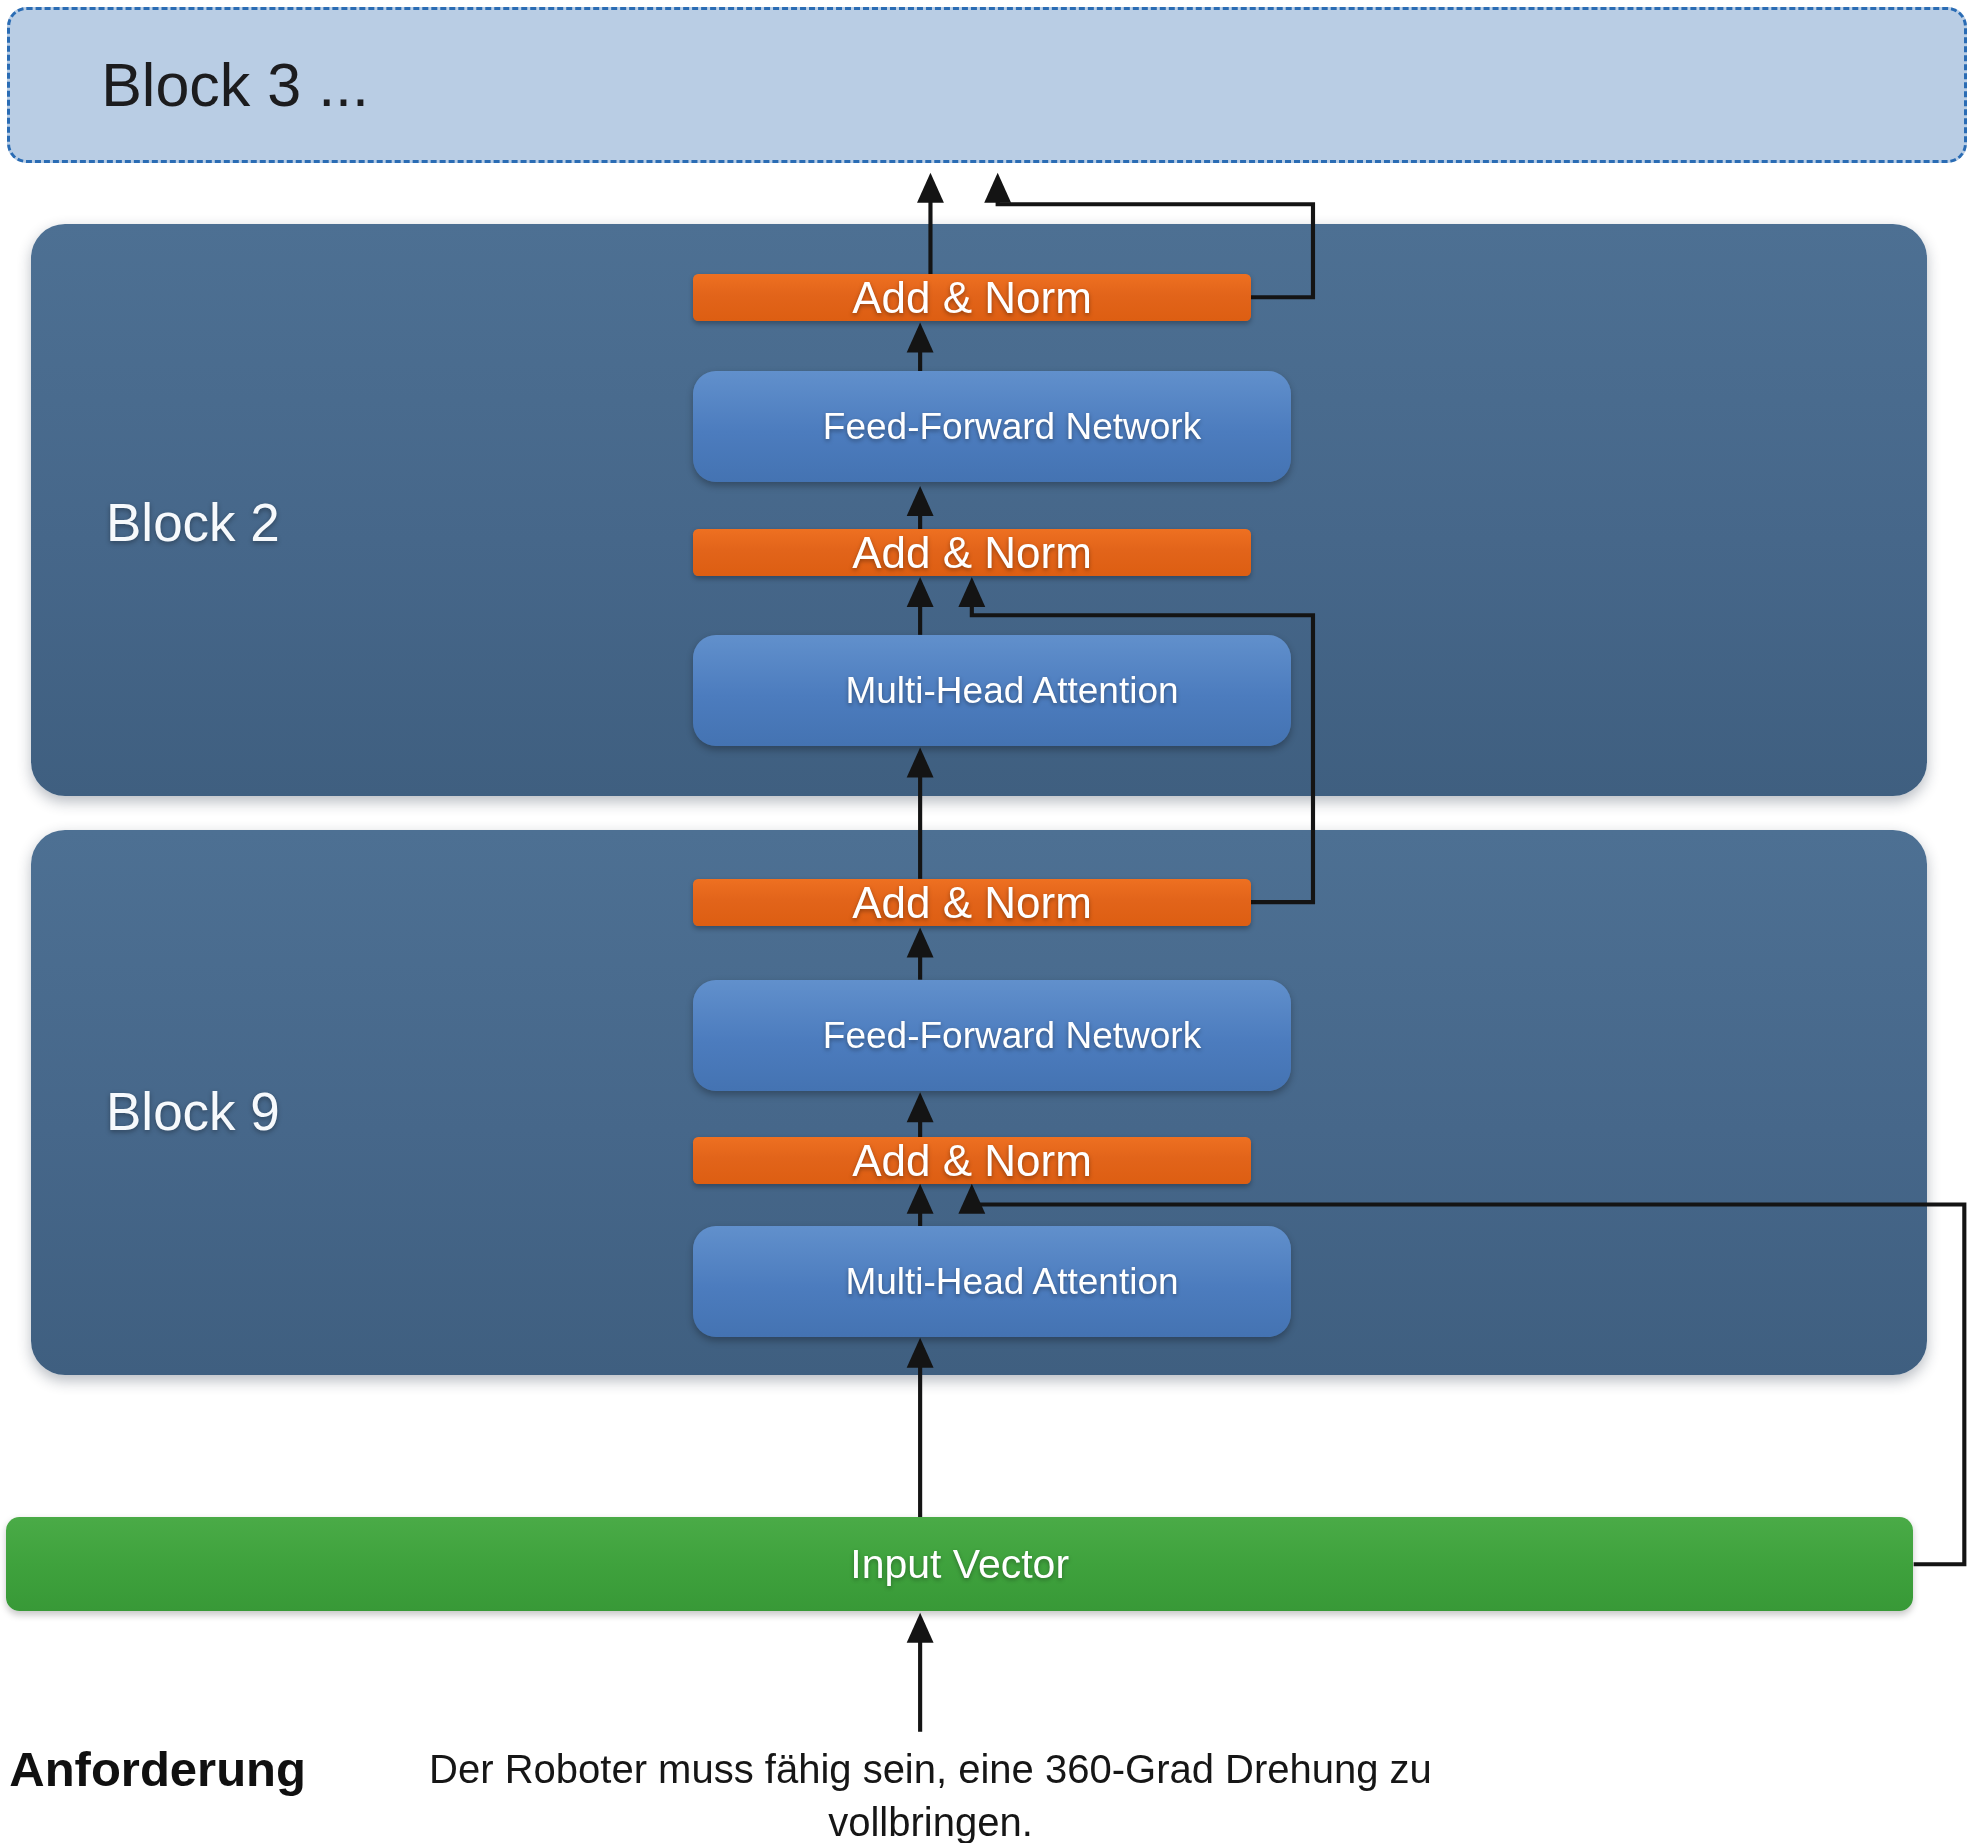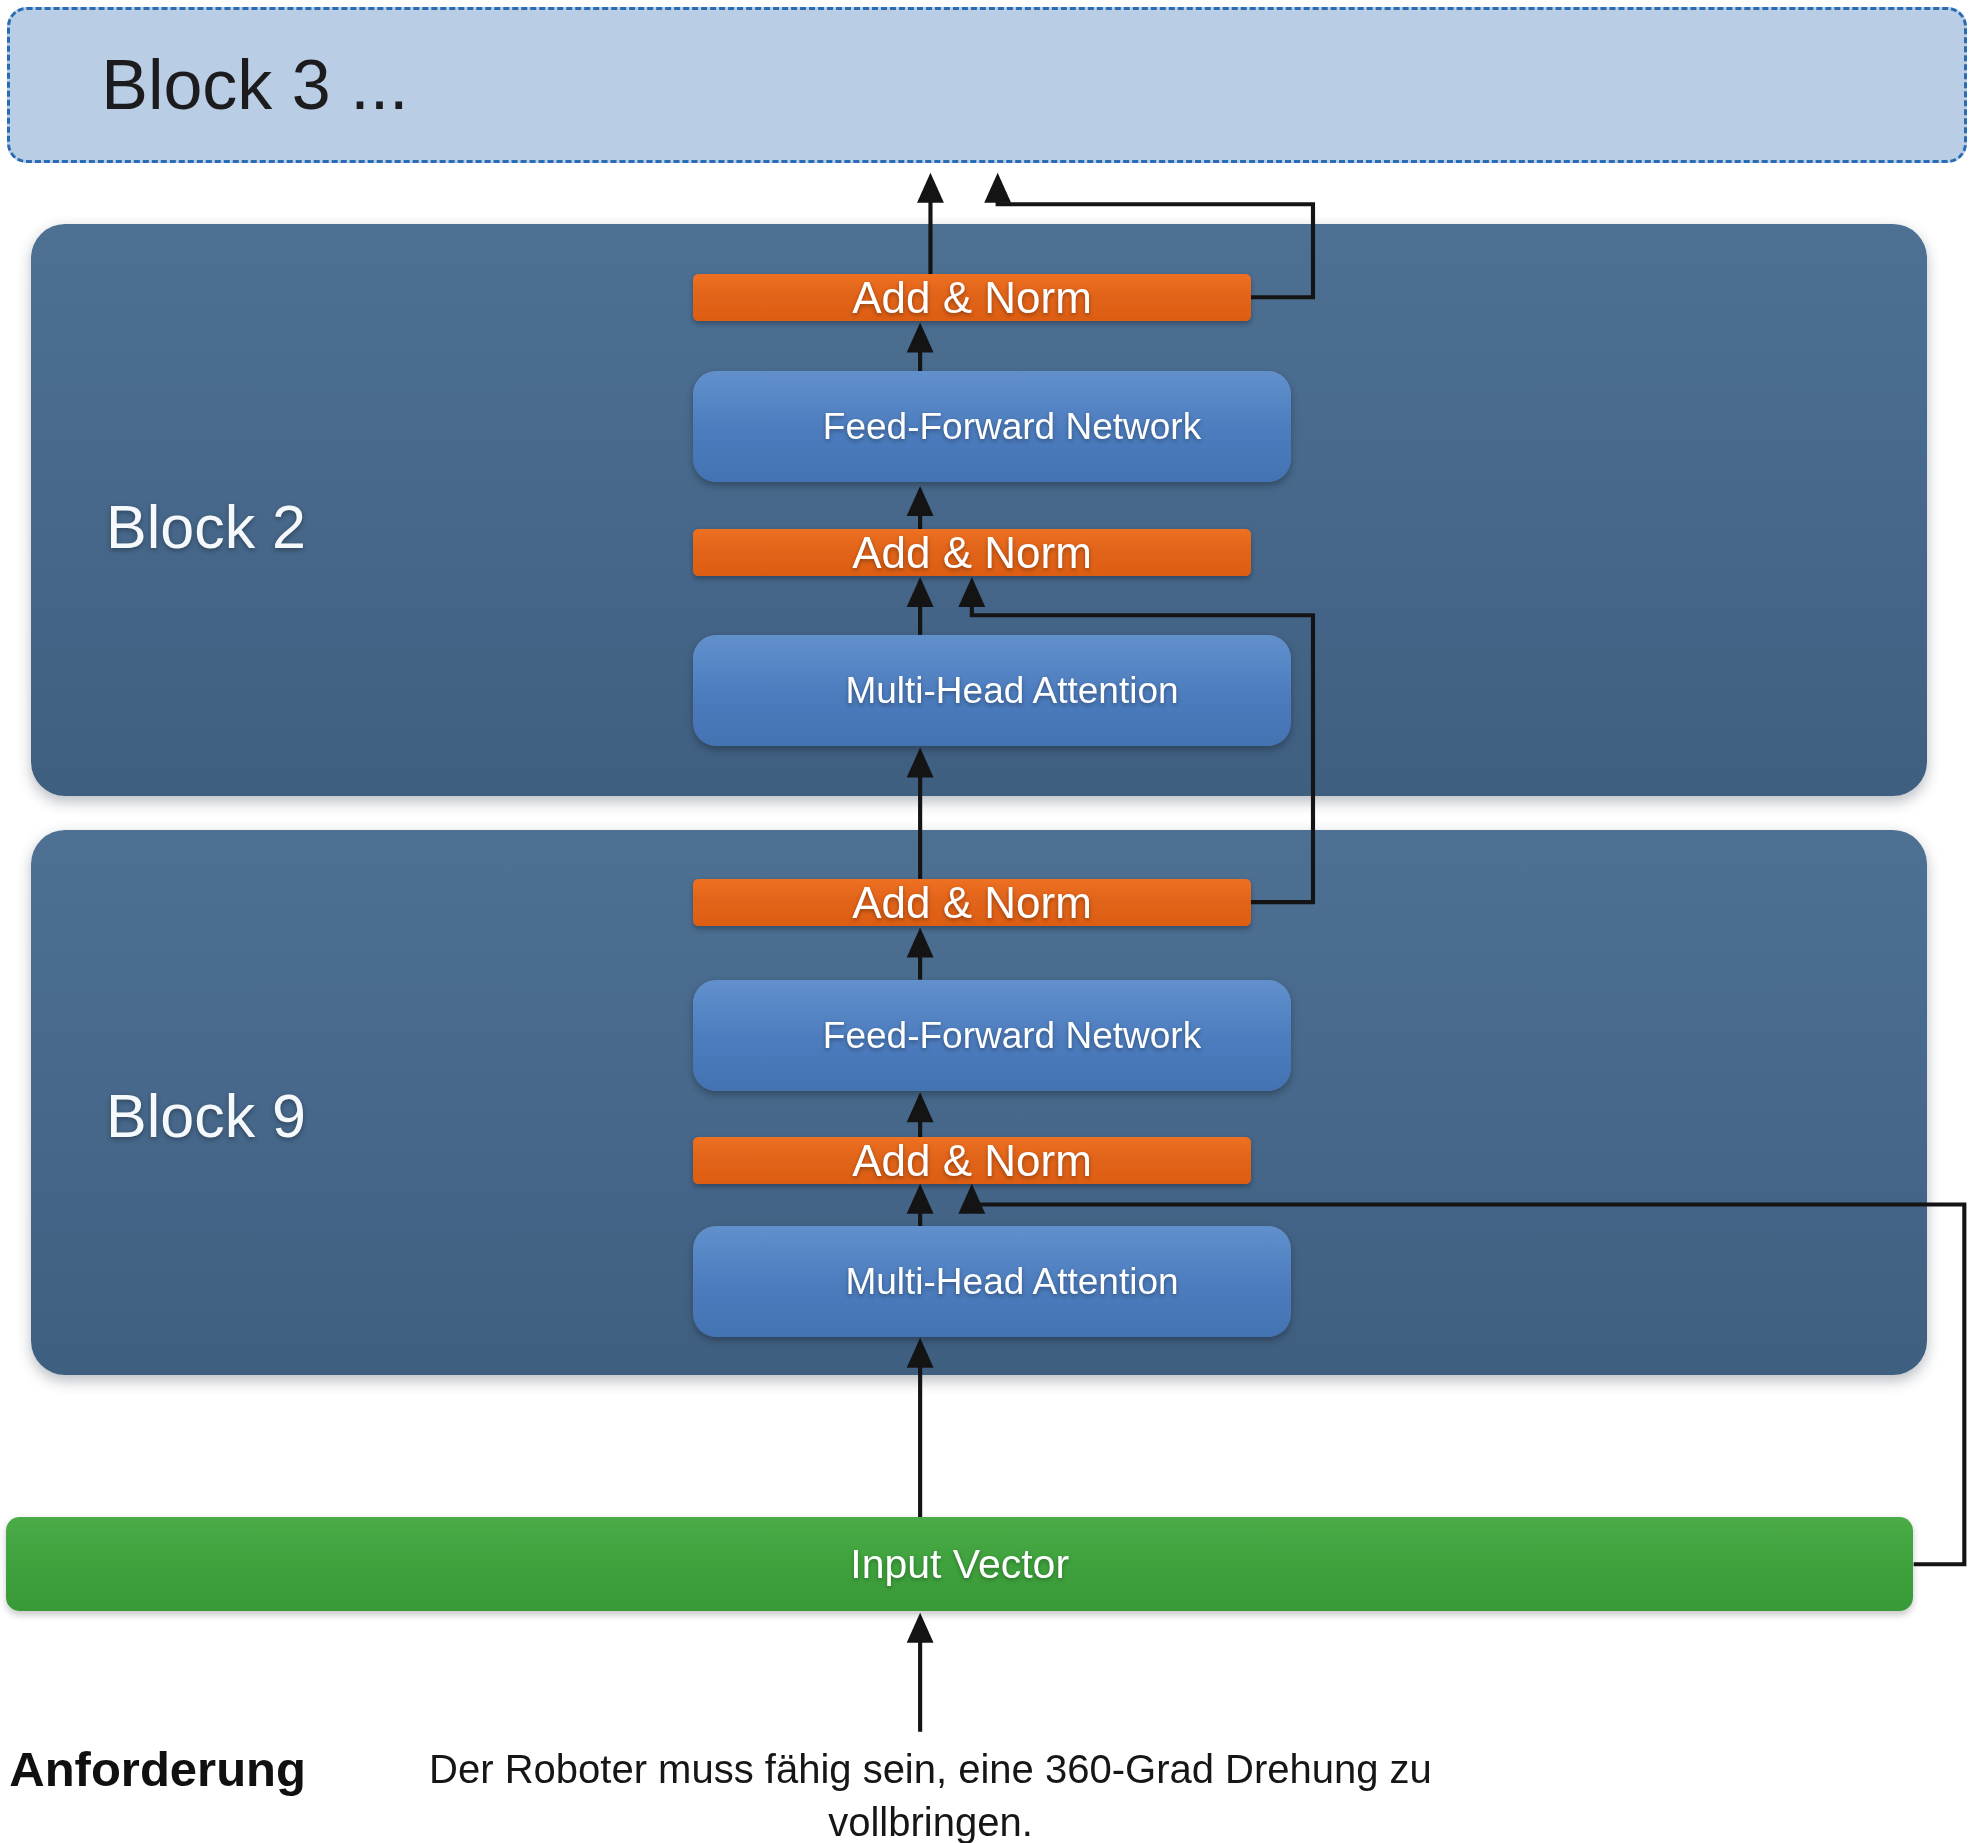--- a/index.html
+++ b/index.html
@@ -15,35 +15,35 @@
     position:absolute;left:31px;width:1896px;
     border-radius:34px;
     background:linear-gradient(180deg,#4d7093 0%,#46678a 55%,#3f5f80 100%);
     box-shadow:0 5.2px 13.4px rgba(25,40,58,.30);
     z-index:1;
   }
   #block2{top:224px;height:572px;}
   #block1{top:830px;height:545px;}
   .blocklabel{
     position:absolute;left:106px;
-    font-size:61px;color:#f6f9fc;
+    font-size:53px;color:#f6f9fc;
     text-shadow:0 1.6px 5.2px rgba(0,0,0,.35);
     z-index:2;white-space:nowrap;
   }
   #block2-label{top:492px;}
   #block1-label{top:1081px;}
   
   #block3{
     position:absolute;left:7.2px;top:7.2px;width:1960px;height:156px;
     background:#b9cde4;
     border:3.6px dashed #2a6cb4;
     border-radius:19.6px;
     display:flex;align-items:center;
     padding-left:91px;box-sizing:border-box;
-    font-size:70px;color:#1c1c1e;
+    font-size:61px;color:#1c1c1e;
     z-index:1;
   }
   
   .modulebox{
     position:absolute;left:693px;width:558px;
     display:flex;align-items:center;justify-content:center;
     color:#ffffff;z-index:5;
     text-shadow:0 1.6px 4.1px rgba(0,0,0,.35);
     white-space:nowrap;
   }

